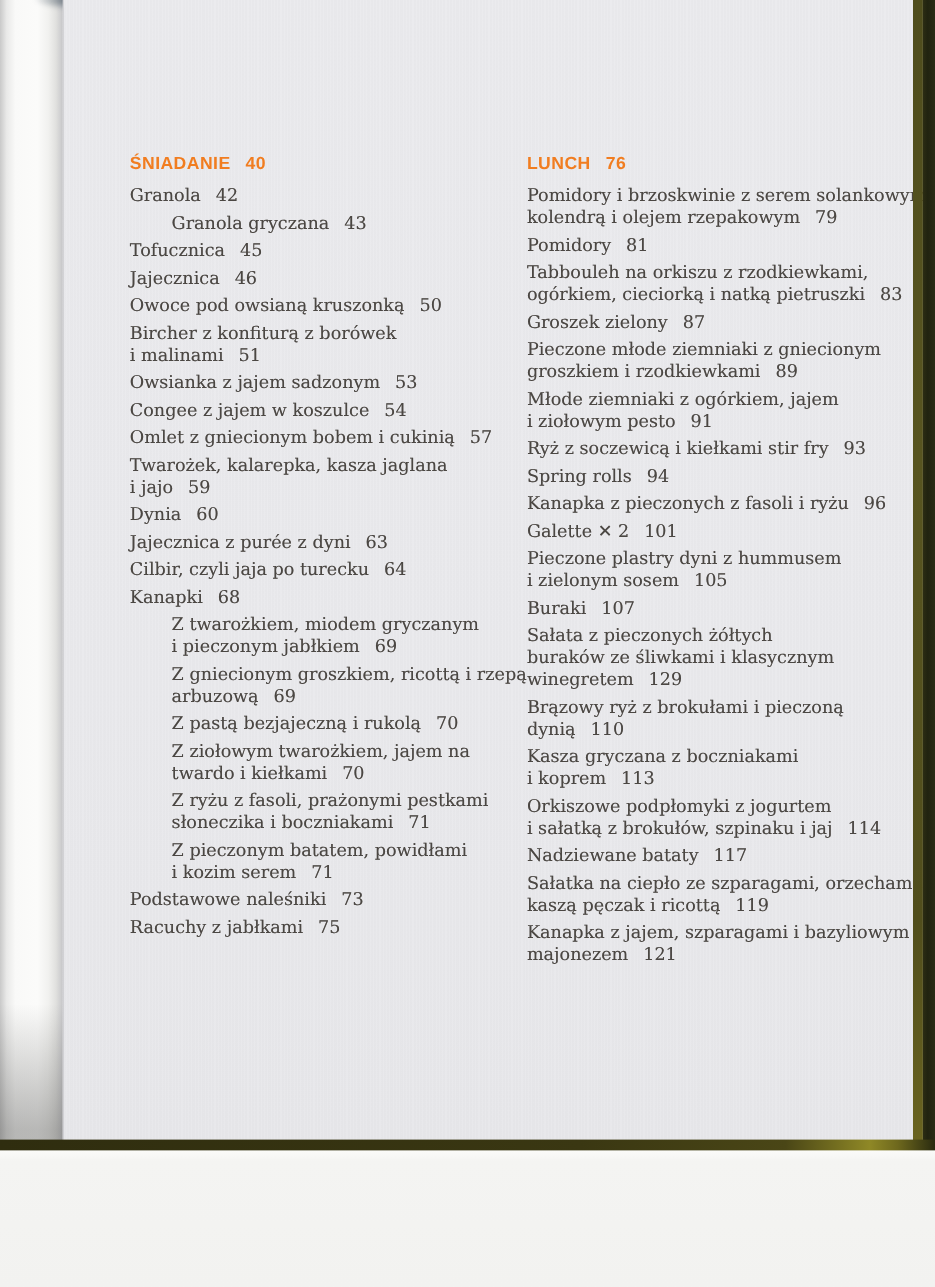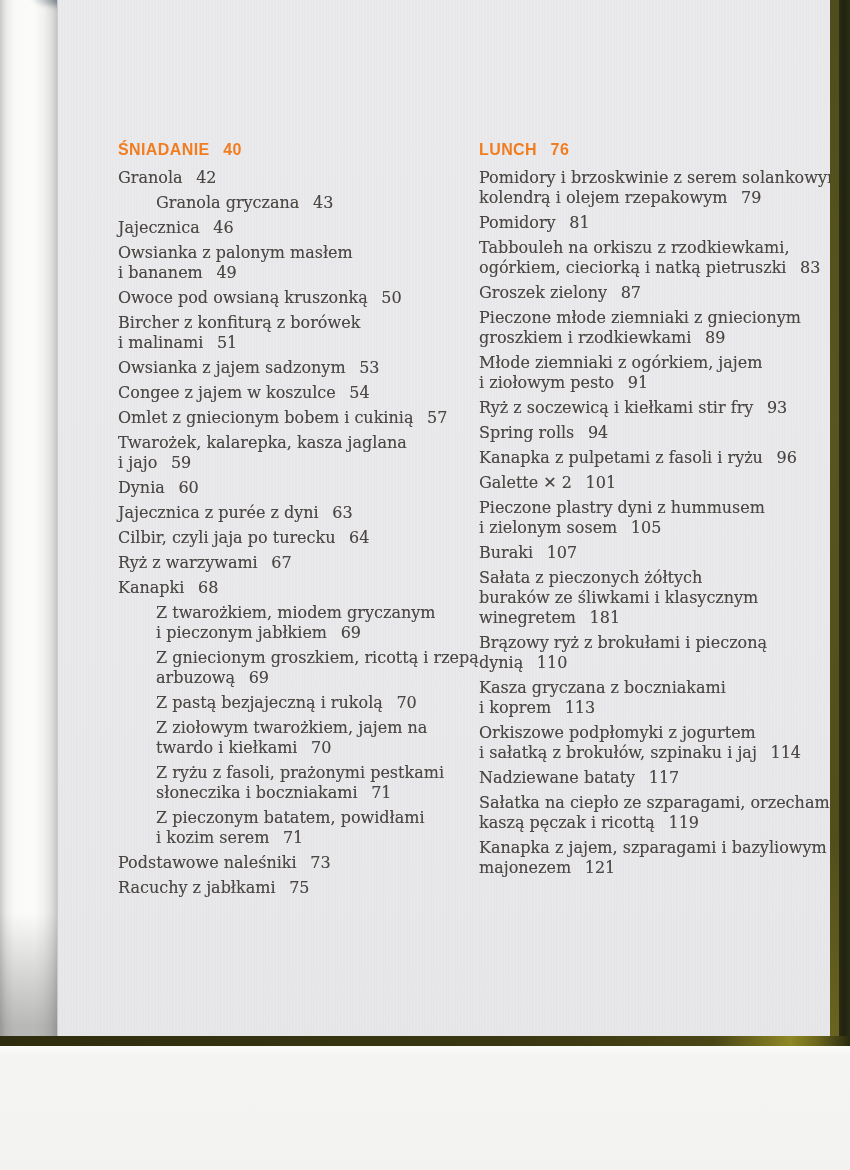--- a/index.html
+++ b/index.html
@@ -91,29 +91,28 @@
 
         <div class="toc-entry">
           <span class="toc-title">Granola</span><span class="toc-page">42</span>
         </div>
 
         <div class="toc-entry indent">
           <span class="toc-title">Granola gryczana</span><span class="toc-page">43</span>
         </div>
 
 
+        <div class="toc-entry">
+          <span class="toc-title">Tofucznica</span><span class="toc-page">45</span>
+        </div>
 
         <div class="toc-entry">
           <span class="toc-title">Jajecznica</span><span class="toc-page">46</span>
         </div>
 
-        <div class="toc-entry">
-          <span class="toc-title">Owsianka z palonym masłem
-i bananem</span><span class="toc-page">49</span>
-        </div>
 
         <div class="toc-entry">
           <span class="toc-title">Owoce pod owsianą kruszonką</span><span class="toc-page">50</span>
         </div>
 
         <div class="toc-entry">
           <span class="toc-title">Bircher z konfiturą z borówek
 i malinami</span><span class="toc-page">51</span>
         </div>
 
@@ -139,23 +138,20 @@
         </div>
 
         <div class="toc-entry">
           <span class="toc-title">Jajecznica z purée z dyni</span><span class="toc-page">63</span>
         </div>
 
         <div class="toc-entry">
           <span class="toc-title">Cilbir, czyli jaja po turecku</span><span class="toc-page">64</span>
         </div>
 
-        <div class="toc-entry">
-          <span class="toc-title">Ryż z warzywami</span><span class="toc-page">67</span>
-        </div>
 
         <div class="toc-entry">
           <span class="toc-title">Kanapki</span><span class="toc-page">68</span>
         </div>
 
         <div class="toc-entry indent">
           <span class="toc-title">Z twarożkiem, miodem gryczanym
 i pieczonym jabłkiem</span><span class="toc-page">69</span>
         </div>
 
@@ -230,41 +226,41 @@
 
         <div class="toc-entry">
           <span class="toc-title">Ryż z soczewicą i kiełkami stir fry</span><span class="toc-page">93</span>
         </div>
 
         <div class="toc-entry">
           <span class="toc-title">Spring rolls</span><span class="toc-page">94</span>
         </div>
 
         <div class="toc-entry">
-          <span class="toc-title">Kanapka z pulpetami z fasoli i ryżu</span><span class="toc-page">96</span>
+          <span class="toc-title">Kanapka z pieczonych z fasoli i ryżu</span><span class="toc-page">96</span>
         </div>
 
 
         <div class="toc-entry">
           <span class="toc-title">Galette ✕ 2</span><span class="toc-page">101</span>
         </div>
 
         <div class="toc-entry">
           <span class="toc-title">Pieczone plastry dyni z hummusem
 i zielonym sosem</span><span class="toc-page">105</span>
         </div>
 
         <div class="toc-entry">
           <span class="toc-title">Buraki</span><span class="toc-page">107</span>
         </div>
 
         <div class="toc-entry">
           <span class="toc-title">Sałata z pieczonych żółtych
 buraków ze śliwkami i klasycznym
-winegretem</span><span class="toc-page">181</span>
+winegretem</span><span class="toc-page">129</span>
         </div>
 
         <div class="toc-entry">
           <span class="toc-title">Brązowy ryż z brokułami i pieczoną
 dynią</span><span class="toc-page">110</span>
         </div>
 
         <div class="toc-entry">
           <span class="toc-title">Kasza gryczana z boczniakami
 i koprem</span><span class="toc-page">113</span>

